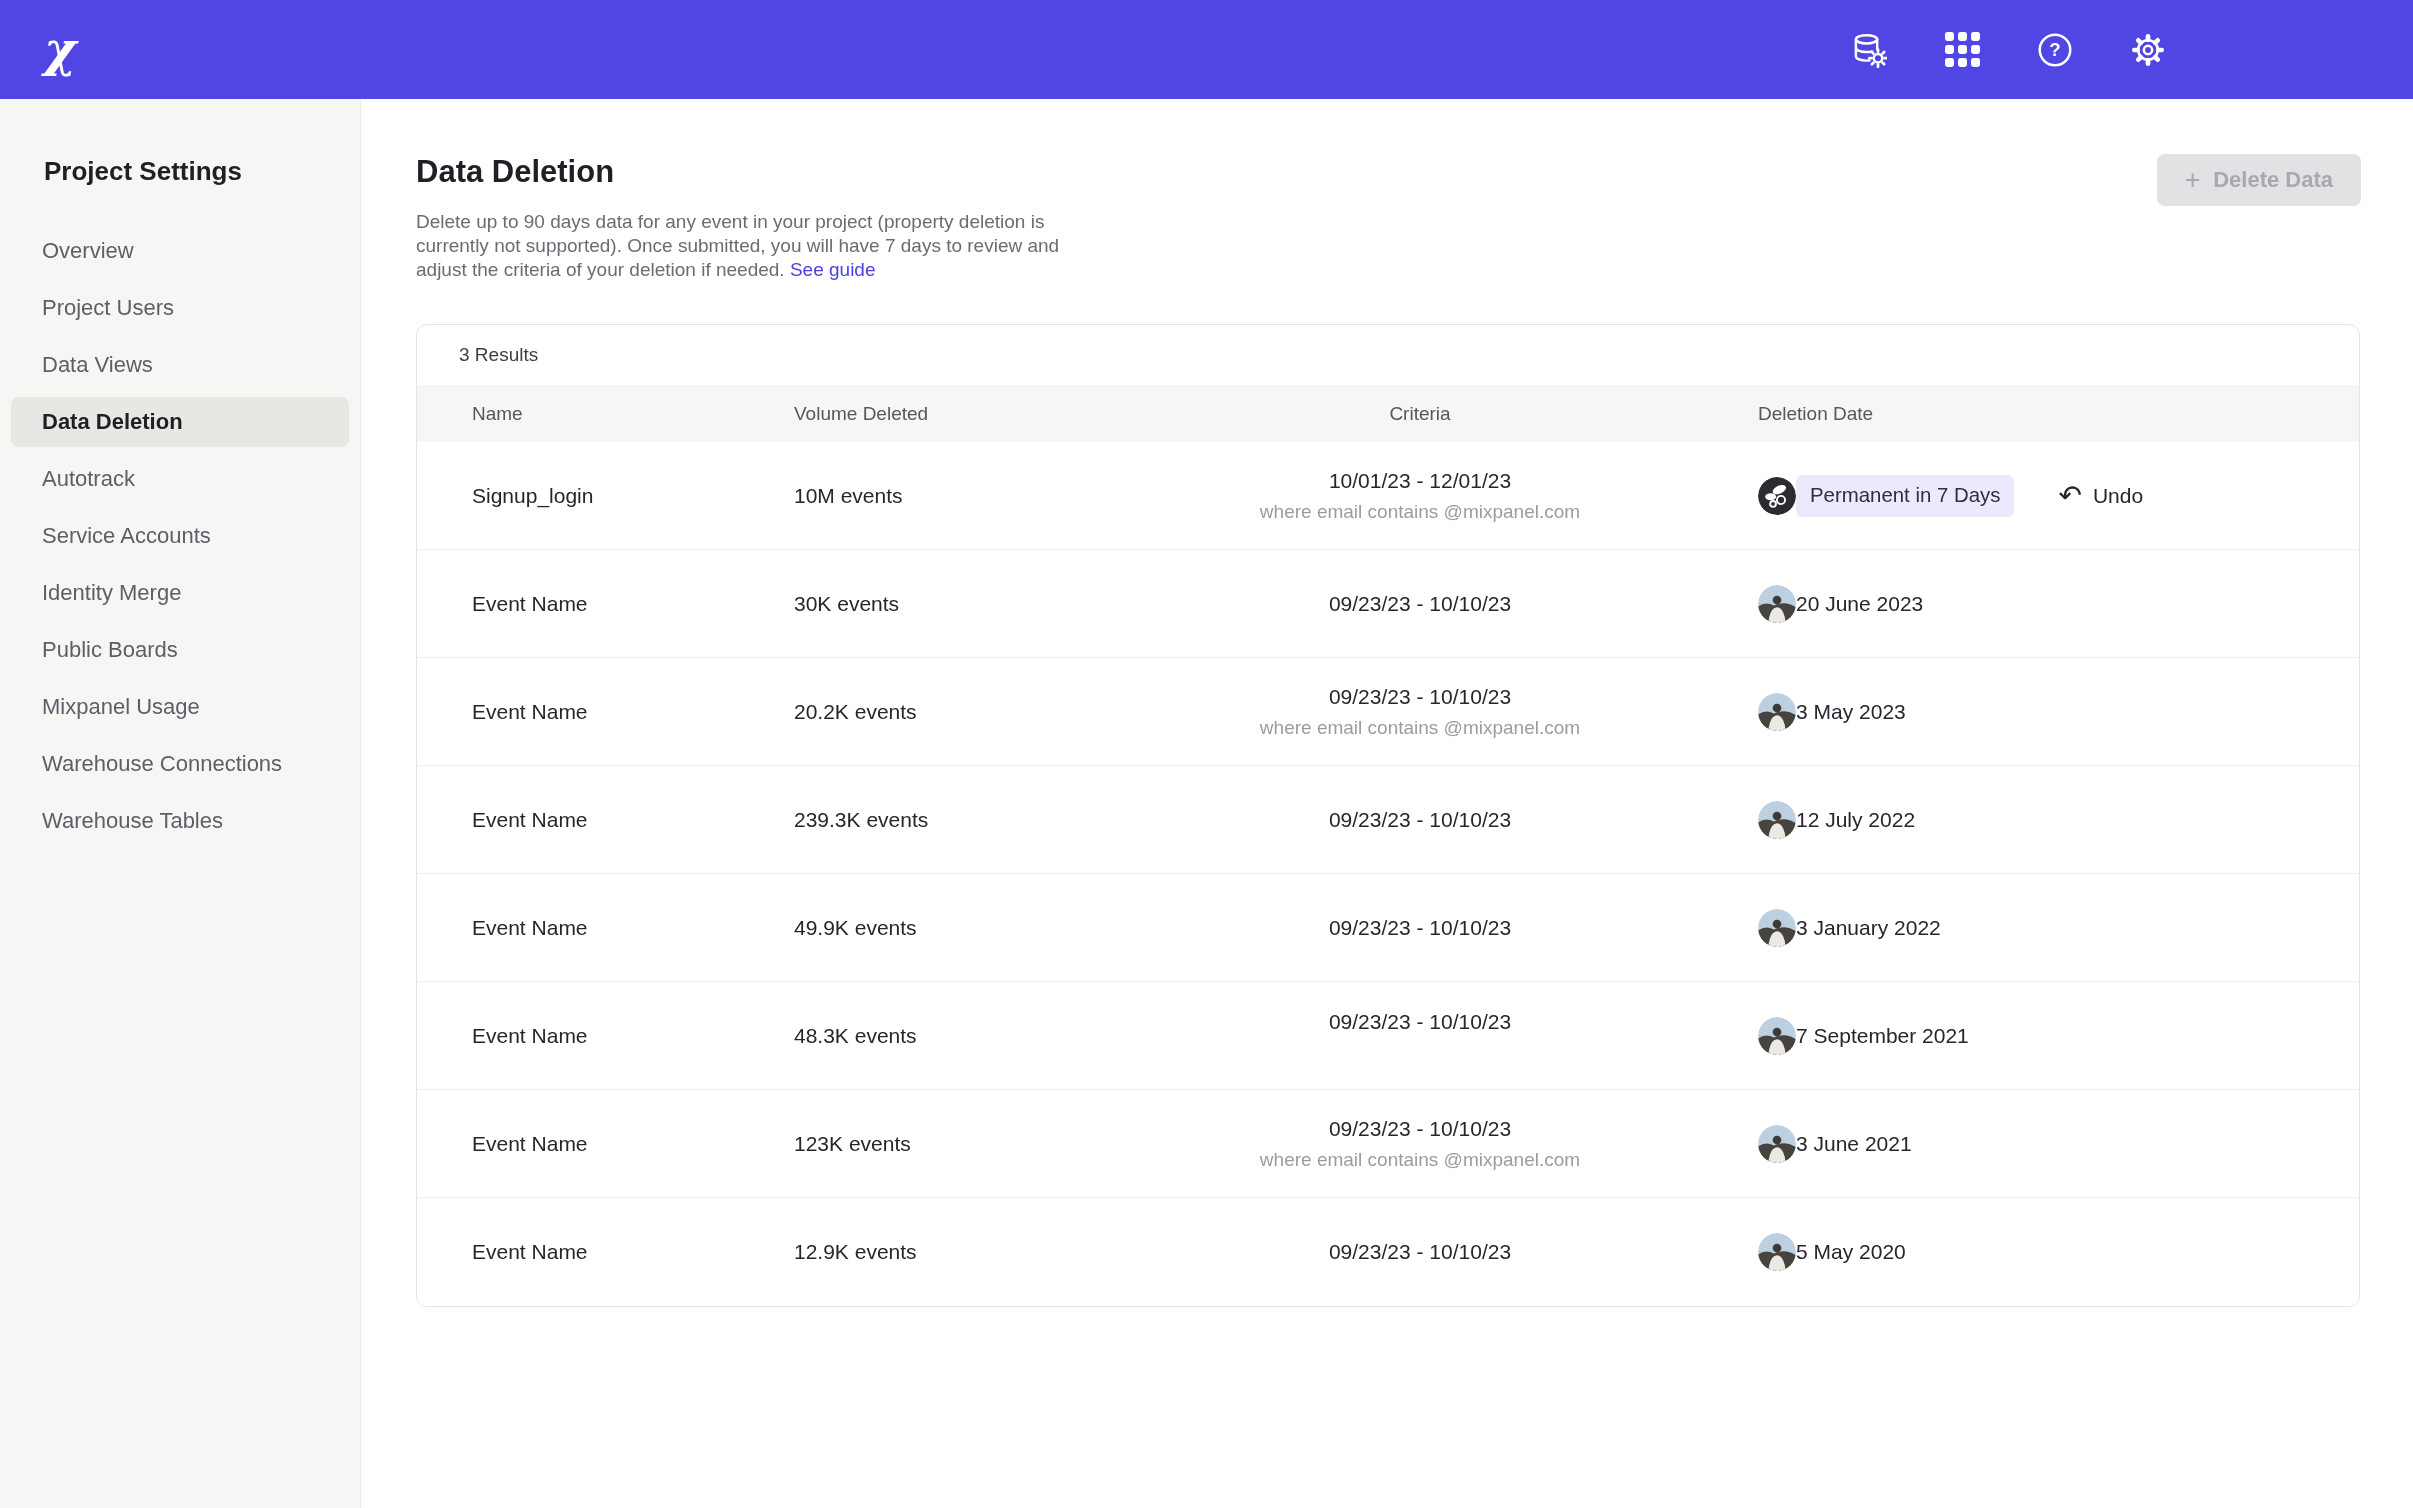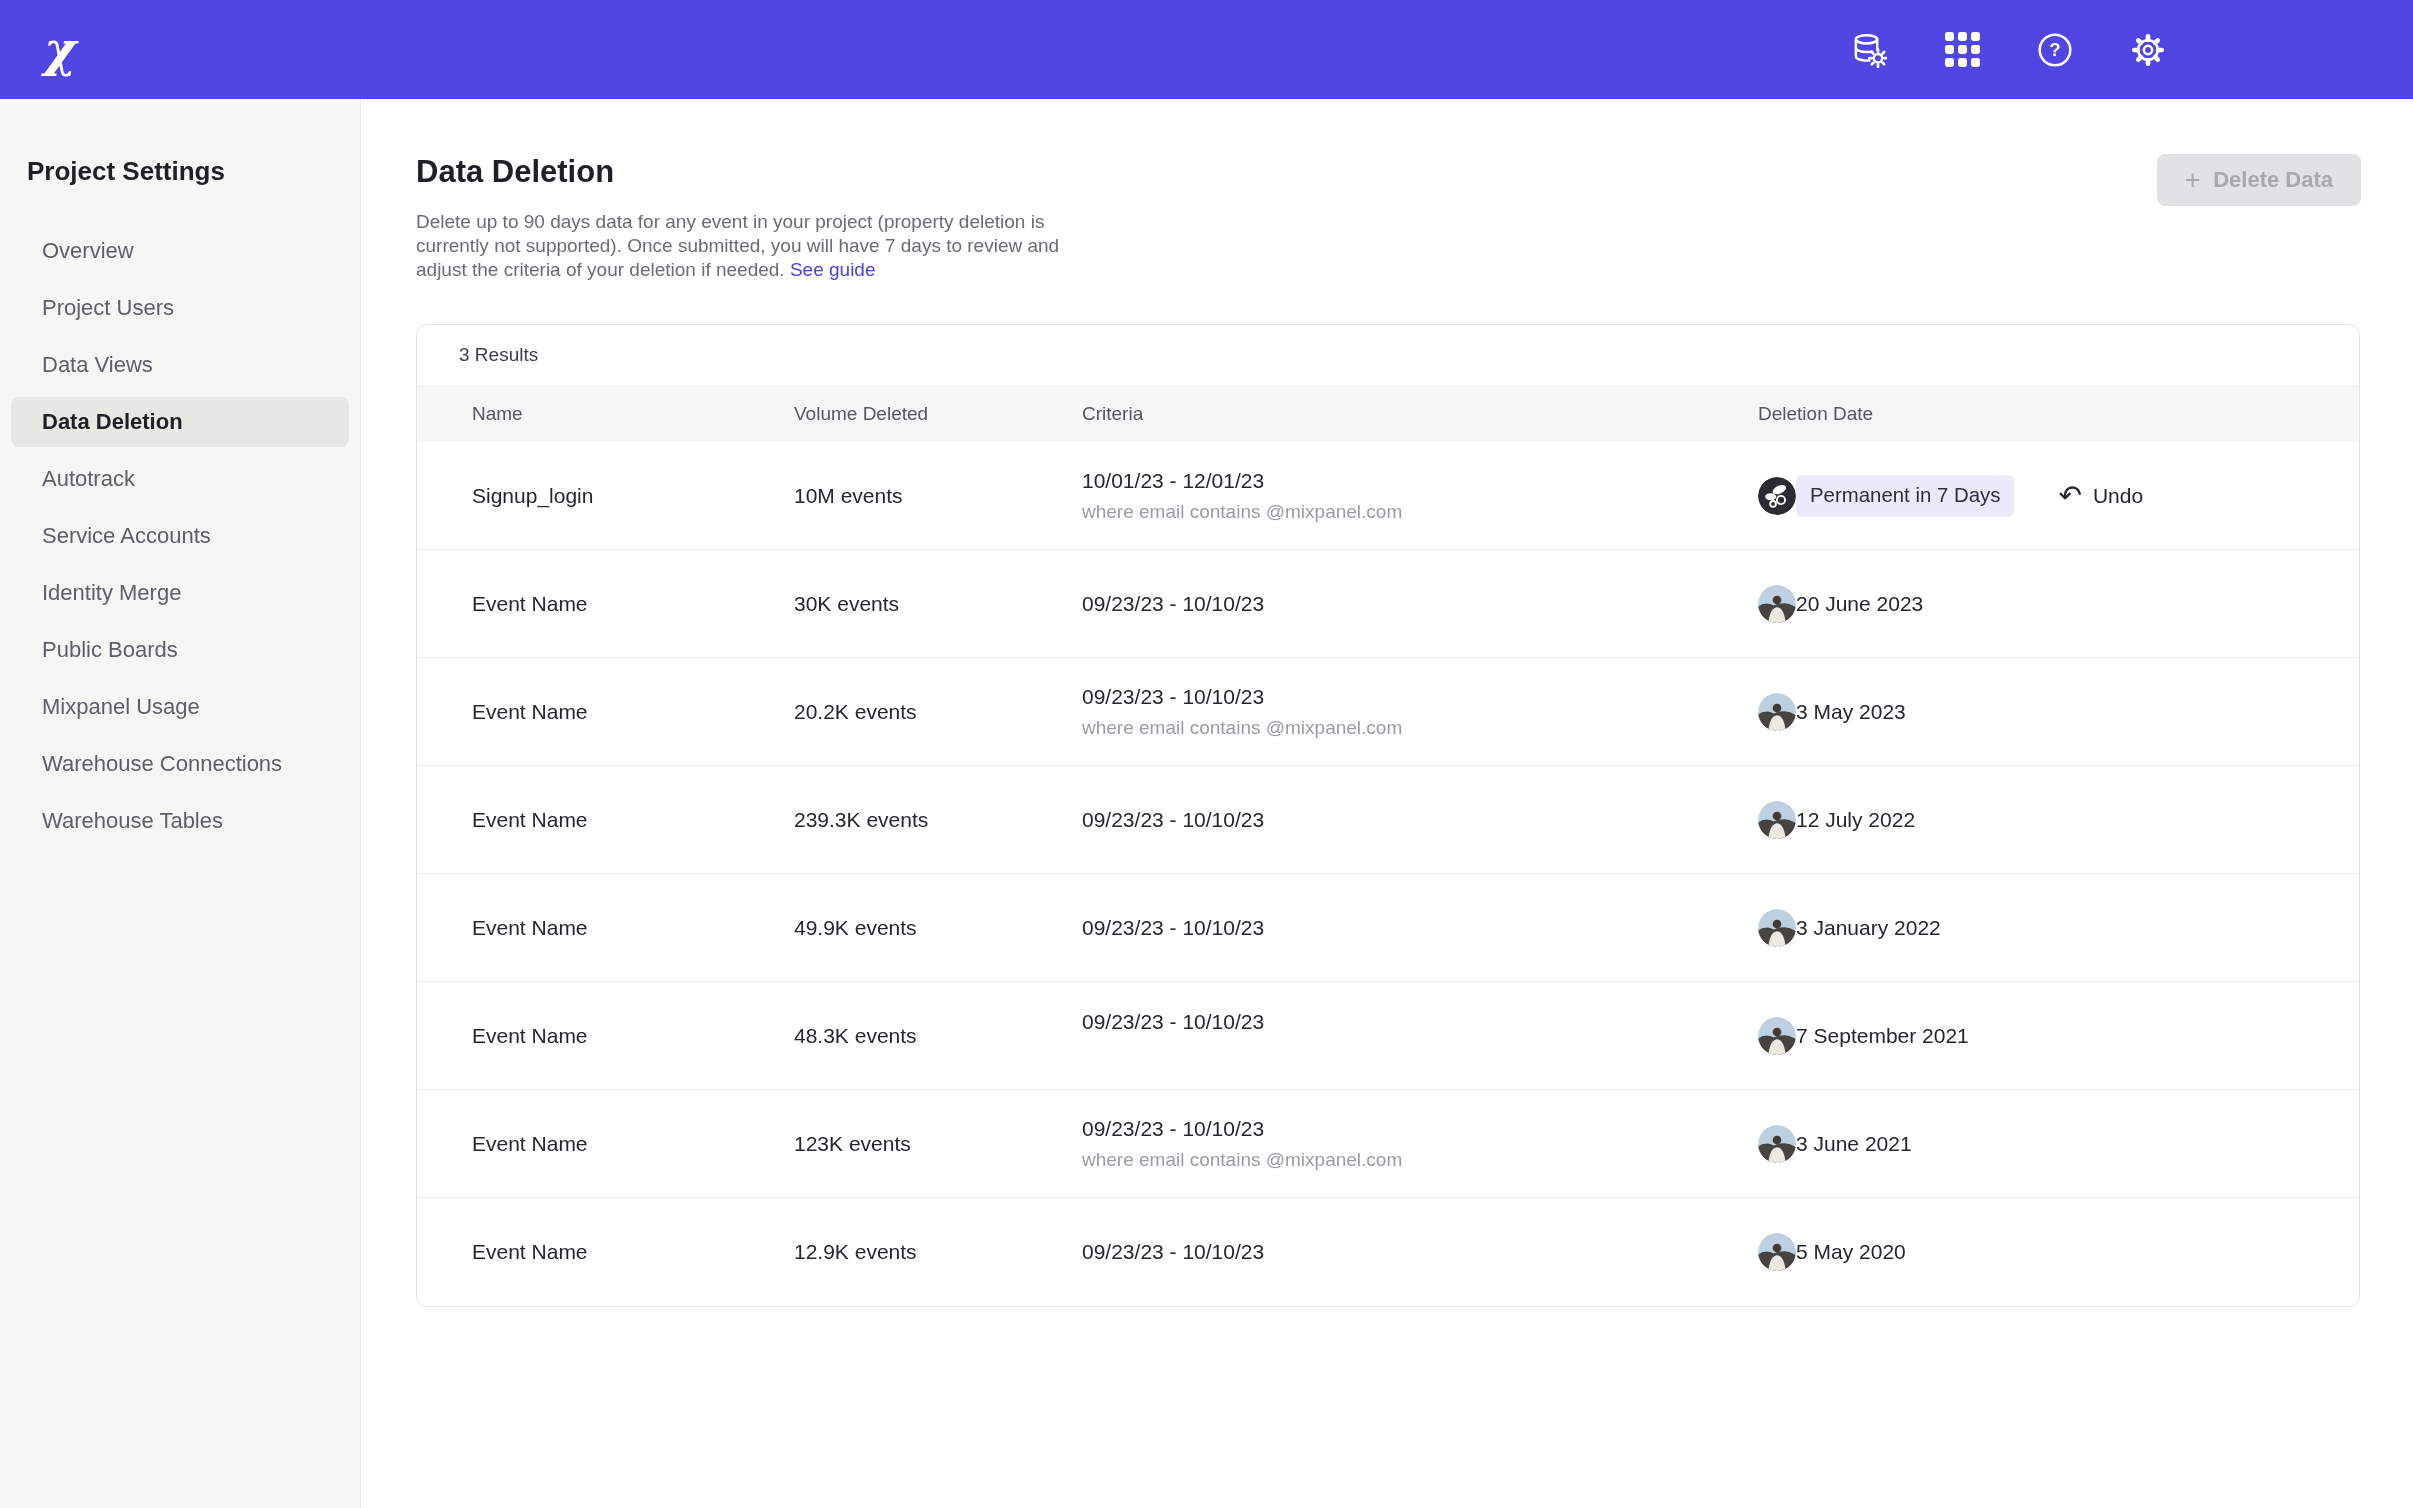--- a/index.html
+++ b/index.html
@@ -44,21 +44,21 @@
     width: 361px;
     background: #f6f6f5;
     border-right: 0.8px solid #ebebe9;
     padding: 57px 0 0 0;
     flex-shrink: 0;
   }
   .sidebar-title {
     font-size: 26px;
     font-weight: bold;
     color: #1f1f26;
-    padding-left: 27px;
+    padding-left: 44px;
     margin-bottom: 39px;
   }
   .side-item {
     height: 50px;
     margin: 7px 11px 7px 11px;
     display: flex;
     align-items: center;
     padding-left: 31px;
     font-size: 22px;
     color: #5e5e68;
@@ -133,21 +133,21 @@
   .trow {
     height: 108px;
     display: flex;
     align-items: center;
     border-bottom: 0.8px solid #ededee;
     background: #fff;
   }
   .trow:last-child { border-bottom: none; }
   .col-name     { width: 377px;  padding-left: 55px; }
   .col-volume   { width: 288px; }
-  .col-criteria { width: 676px; }
+  .col-criteria { width: 676px; text-align: center; }
   .col-deletion { flex: 1; }
   .cell-text { font-size: 21px; color: #26262e; }
   .crit-range { font-size: 21px; color: #26262e; }
   .crit-sub { font-size: 19px; color: #9b9ba3; margin-top: 7.9px; }
   .crit-sub:empty { display: none; }
   .raised .crit-range { transform: translateY(-14px); }
 
   .deletion-flex { display: flex; align-items: center; }
   .avatar { width: 38px; height: 38px; border-radius: 50%; flex-shrink: 0; display: block; }
   .status-badge {

